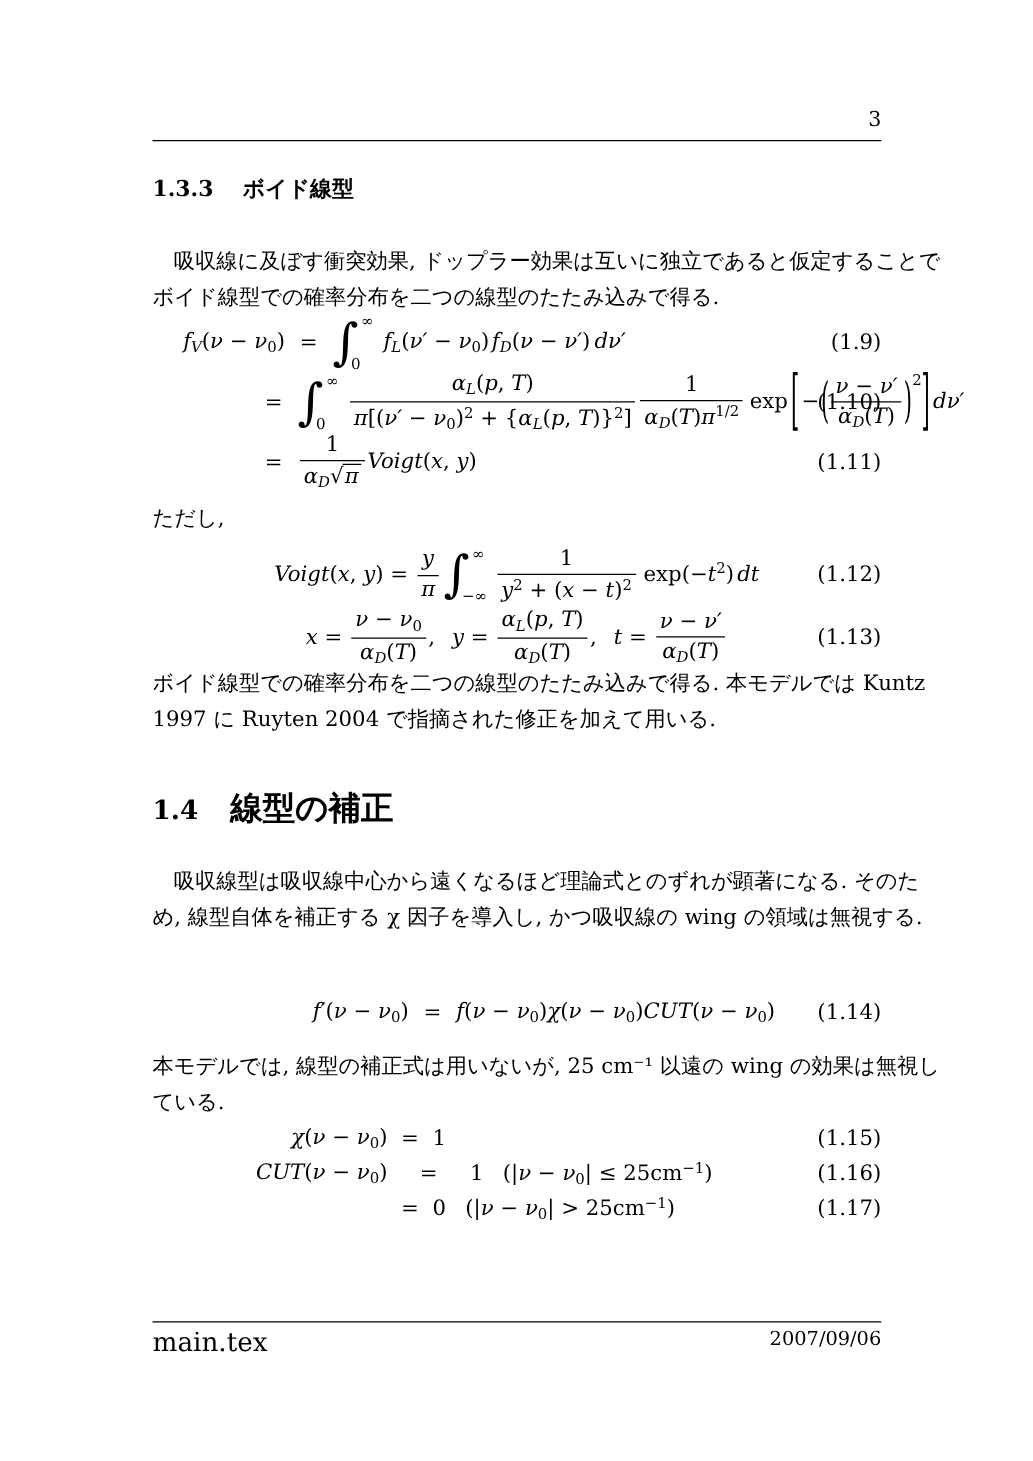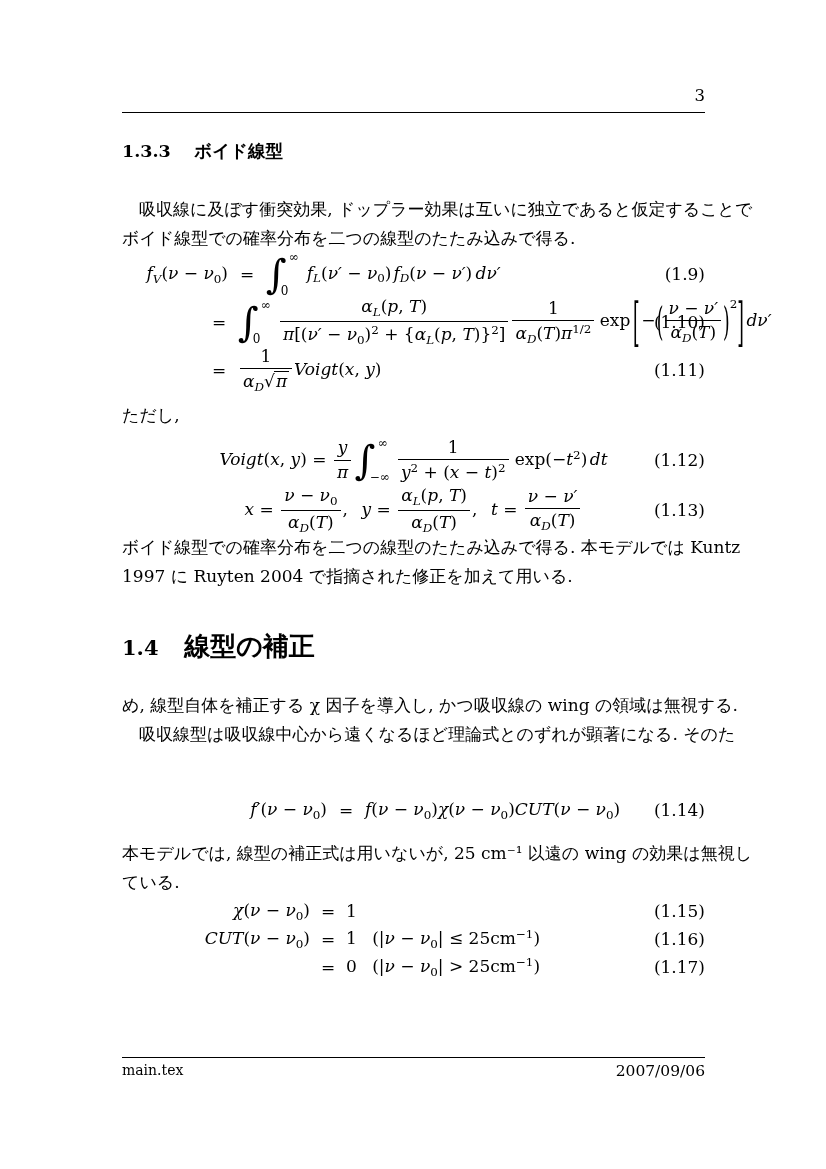--- a/index.html
+++ b/index.html
@@ -12,21 +12,21 @@
   .heading{position:absolute;left:122px;font-weight:bold;white-space:nowrap;}
   .h133{top:139px;}
   .h133 .hnum{font-size:17.5px;}
   .h133 .htitle{font-size:17.5px;margin-left:18px;font-family:"DejaVu Sans","Liberation Sans",sans-serif;}
   .h14{top:629px;}
   .h14 .hnum{font-size:21px;}
   .h14 .htitle{font-size:26px;margin-left:20px;font-family:"DejaVu Sans","Liberation Sans",sans-serif;}
   .para{position:absolute;left:122px;width:583px;font-size:17px;line-height:29px;}
   .pline{white-space:nowrap;}
   .indent{text-indent:17px;text-align:center;}
-  .footer-left{position:absolute;left:122px;top:1062px;font-size:14px;}
+  .footer-left{position:absolute;left:122px;top:1062px;font-size:21px;}
   .footer-right{position:absolute;right:121px;top:1062px;font-size:15.5px;}
 
   
   .eqblock{position:absolute;left:122px;width:583px;font-size:17px;}
   .eqrow{position:relative;display:flex;align-items:center;overflow:visible;}
   .eqrow .lhs{display:inline-flex;justify-content:flex-end;align-items:center;flex:none;}
   .eqrow .rel{display:inline-flex;justify-content:center;align-items:center;flex:none;}
   .eqrow .rhs{display:inline-flex;align-items:center;flex:none;}
   .eqrow .ctr{width:100%;display:flex;justify-content:center;align-items:center;}
   .eqrow .tag{position:absolute;right:0;top:50%;transform:translateY(-50%);font-style:normal;}
@@ -147,22 +147,22 @@
     <div class="pline">ボイド線型での確率分布を二つの線型のたたみ込みで得る. 本モデルでは Kuntz</div>
     <div class="pline">1997 に Ruyten 2004 で指摘された修正を加えて用いる.</div>
   </div>
 
   <div class="heading h14">
     <span class="hnum">1.4</span>
     <span class="htitle">線型の補正</span>
   </div>
 
   <div class="para" style="top:691px">
+    <div class="pline indent">吸収線型は吸収線中心から遠くなるほど理論式とのずれが顕著になる. そのた</div>
     <div class="pline">め, 線型自体を補正する χ 因子を導入し, かつ吸収線の wing の領域は無視する.</div>
-    <div class="pline indent">吸収線型は吸収線中心から遠くなるほど理論式とのずれが顕著になる. そのた</div>
   </div>
 
   <div class="eqblock" style="top:794px">
       <div class="eqrow" style="height: 32px;">
         <span class="lhs" style="width: 205px;">
           <span class="mline"><span class="mi">f′</span><span class="mr">(</span><span class="mi">ν</span><span class="mr"> − </span><span class="mi">ν</span><span class="msub mr">0</span><span class="mr">)</span></span>
         </span>
         <span class="rel mr" style="width: 38px;">=</span>
         <span class="rhs">
           <span class="mline"><span class="mi">f</span><span class="mr">(</span><span class="mi">ν</span><span class="mr"> − </span><span class="mi">ν</span><span class="msub mr">0</span><span class="mr">)</span><span class="mi">χ</span><span class="mr">(</span><span class="mi">ν</span><span class="mr"> − </span><span class="mi">ν</span><span class="msub mr">0</span><span class="mr">)</span><span class="mi">CUT</span><span class="mr">(</span><span class="mi">ν</span><span class="mr"> − </span><span class="mi">ν</span><span class="msub mr">0</span><span class="mr">)</span></span>
@@ -180,21 +180,21 @@
       <div class="eqrow" style="height: 28px;">
         <span class="lhs" style="width: 188px;">
           <span class="mline"><span class="mi">χ</span><span class="mr">(</span><span class="mi">ν</span><span class="mr"> − </span><span class="mi">ν</span><span class="msub mr">0</span><span class="mr">)</span></span>
         </span>
         <span class="rel mr" style="width: 36px;">=</span>
         <span class="rhs">
           <span class="mline"><span class="mr">1</span></span>
         </span>
         <span class="tag">(1.15)</span>
       </div>
-      <div class="eqrow" style="height: 28px;">
+      <div class="eqrow" style="height: 28px; gap: 15px;">
         <span class="lhs" style="width: 188px;">
           <span class="mline"><span class="mi">CUT</span><span class="mr">(</span><span class="mi">ν</span><span class="mr"> − </span><span class="mi">ν</span><span class="msub mr">0</span><span class="mr">)</span></span>
         </span>
         <span class="rel mr" style="width: 36px;">=</span>
         <span class="rhs">
           <span class="mline"><span class="mr">1</span><span class="msp" style="width: 0.9em;"></span><span class="mr">(|</span><span class="mi">ν</span><span class="mr"> − </span><span class="mi">ν</span><span class="msub mr">0</span><span class="mr">| ≤ 25cm</span><span class="msup mr">−1</span><span class="mr">)</span></span>
         </span>
         <span class="tag">(1.16)</span>
       </div>
       <div class="eqrow" style="height: 28px;">

